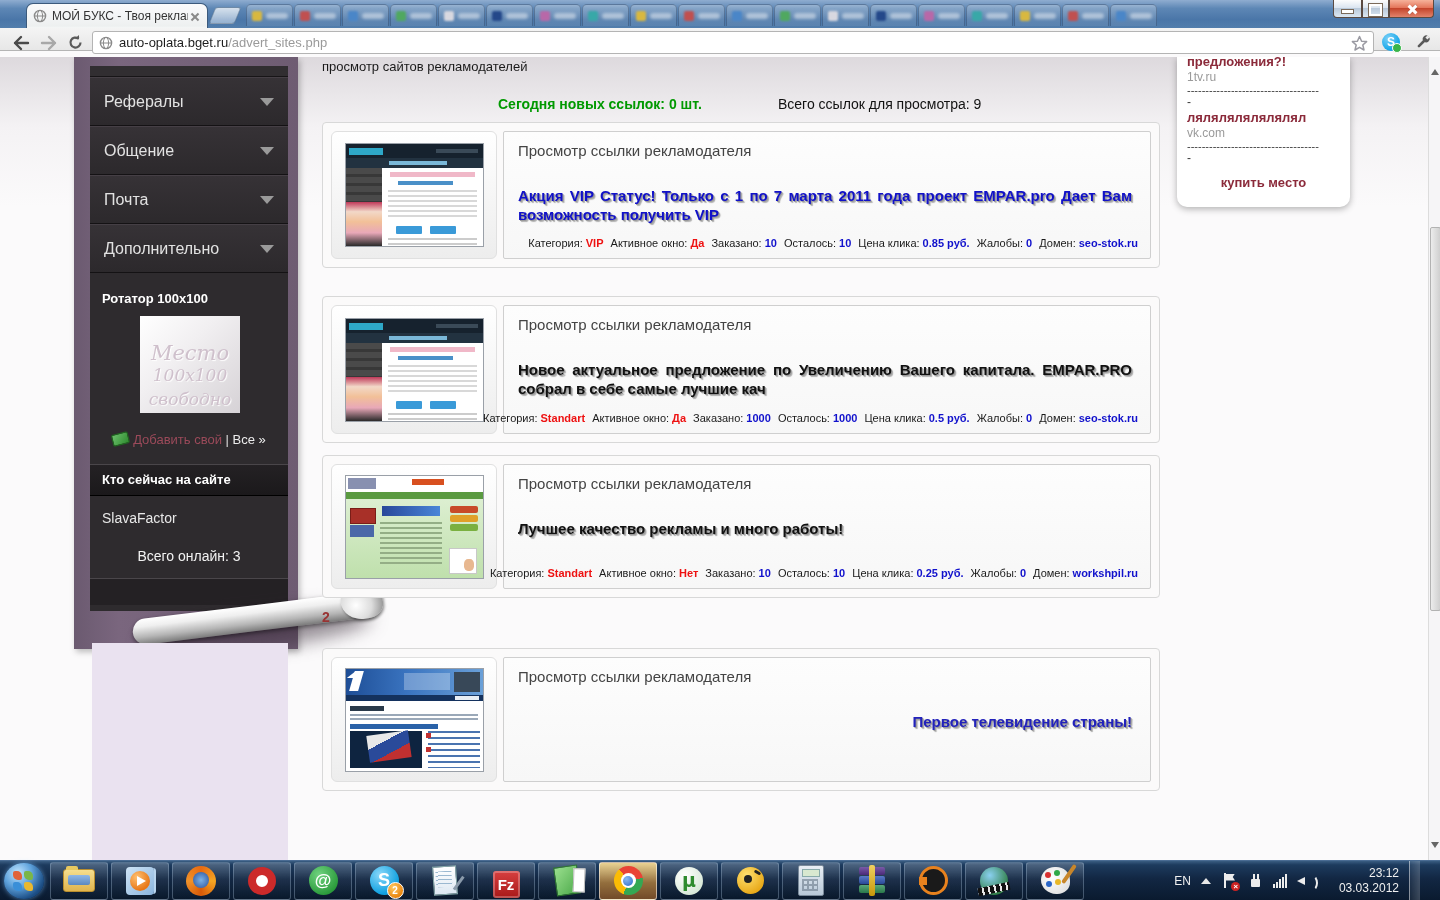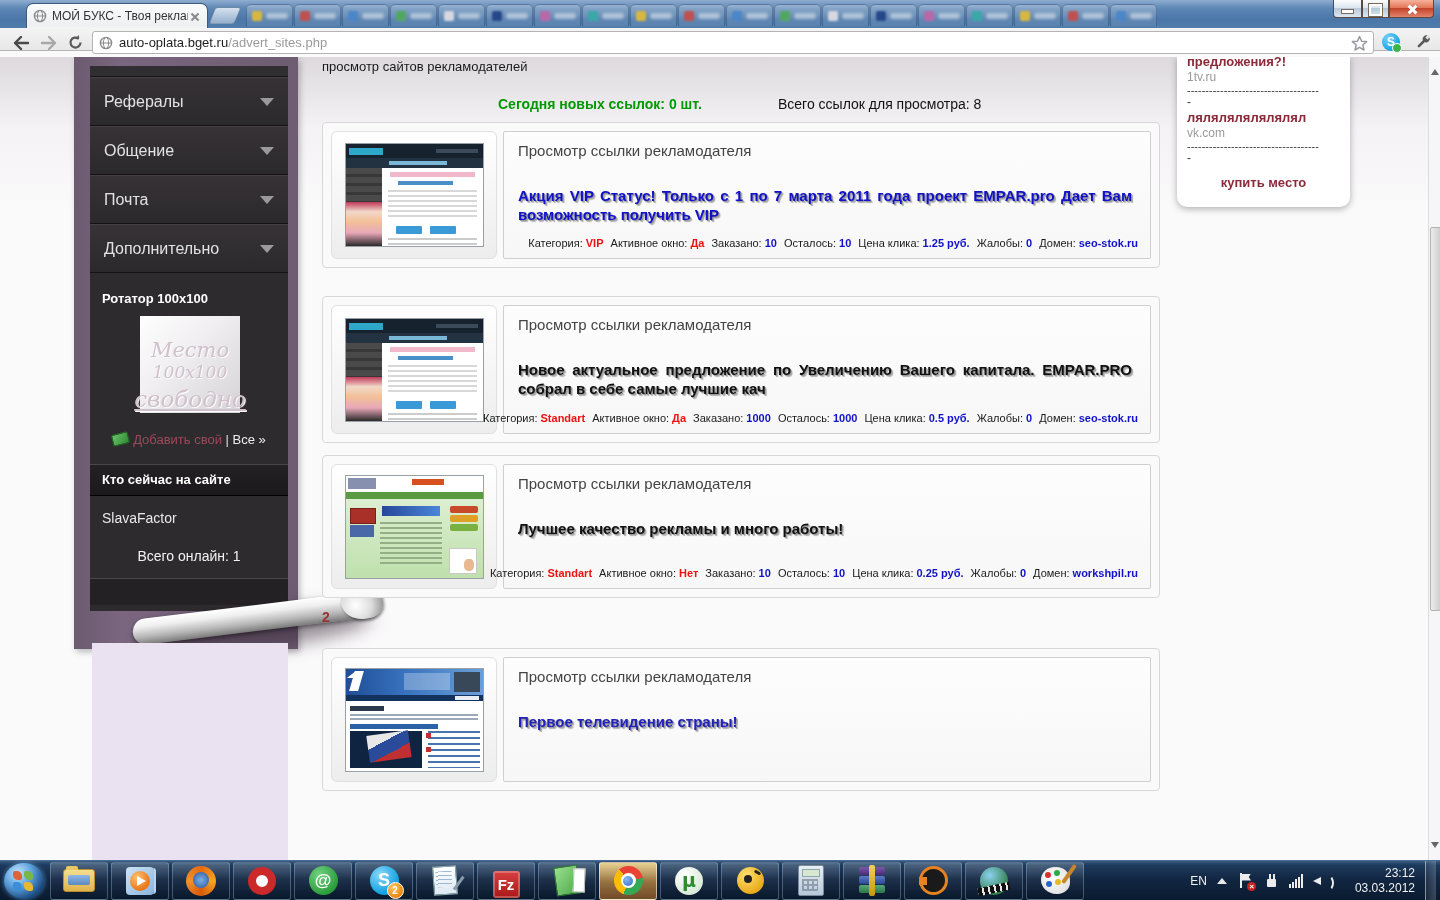--- a/index.html
+++ b/index.html
@@ -61,21 +61,21 @@
   .menu-item{height:49px;display:flex;align-items:center;justify-content:space-between;padding:0 14px;
     background:linear-gradient(180deg,#363236,#2c292c);border-top:1px solid #453f45;border-bottom:1px solid #141214;box-sizing:border-box;}
   .mi-label{color:#e2e2e2;font-size:16px;}
   .tri{width:0;height:0;border-left:7px solid transparent;border-right:7px solid transparent;border-top:8px solid #9a9a9a;}
   .rot-title{color:#fff;font-weight:bold;font-size:13px;padding:18px 0 0 12px;}
   .rot-box{position:absolute;left:50px;top:250px;width:100px;height:97px;
     background:linear-gradient(135deg,#ffffff 0%,#f1eff1 40%,#d6d2d6 100%);
     display:flex;flex-direction:column;align-items:center;justify-content:center;
     font-family:"DejaVu Serif","Liberation Serif",serif;font-style:italic;color:#cfc0cc;
     text-shadow:1px 1px 1px #fff;}
-  .rot-box .l1{font-size:21px;margin-top:20px;} .rot-box .l2{font-size:17px;} .rot-box .l3{font-size:23px;margin-top:4px;text-decoration:underline;}
+  .rot-box .l1{font-size:21px;margin-top:20px;} .rot-box .l2{font-size:17px;} .rot-box .l3{font-size:17px;margin-top:4px;}
   .rot-add{position:absolute;left:0;top:366px;width:100%;text-align:center;font-size:13px;}
   .money{display:inline-block;width:15px;height:10px;border-radius:2px;vertical-align:-1px;margin-right:4px;
     background:linear-gradient(135deg,#6cc06c,#2e8b2e);border:1px solid #1e6b1e;transform:rotate(-14deg);}
   .add-link{color:#9b4a5a;} .pipe{color:#ddd;} .all-link{color:#ececec;}
   .online-head{margin-top:0;height:30px;line-height:30px;padding-left:12px;color:#fff;font-weight:bold;font-size:13px;
     background:linear-gradient(180deg,#242124,#1b191b);border-top:1px solid #4a464a;border-bottom:1px solid #000;}
   .online-sec{position:absolute;left:0;top:398px;width:100%;}
   .online-user{color:#e8e8e8;font-size:14px;padding:14px 0 0 12px;}
   .online-total{color:#f2f2f2;font-size:14px;text-align:center;margin-top:22px;}
   .online-bottom{height:26px;border-top:1px solid #4a464a;margin-top:14px;background:#242124;}
@@ -233,21 +233,21 @@
   .vidglobe:after{content:"";position:absolute;left:-2px;bottom:2px;width:32px;height:8px;transform:rotate(-12deg);
     background:repeating-linear-gradient(90deg,#111 0 4px,#e8e8e8 4px 6px);}
   .palette{width:29px;height:27px;border-radius:50% 50% 45% 55%;background:radial-gradient(circle at 40% 40%,#ffffff,#d8d8d8);position:relative;}
   .palette i{position:absolute;width:6px;height:6px;border-radius:50%;}
   .palette i:nth-child(1){left:4px;top:5px;background:#d83030;}
   .palette i:nth-child(2){left:13px;top:3px;background:#30a848;}
   .palette i:nth-child(3){left:5px;top:14px;background:#2a66c8;}
   .palette i:nth-child(4){left:14px;top:12px;background:#e8b828;}
   .palette:after{content:"";position:absolute;right:-1px;top:-4px;width:4px;height:22px;background:#c8862a;border-radius:2px;transform:rotate(35deg);}
   .tb-spacer{flex:1;}
-  .tray{display:flex;align-items:center;gap:10px;padding-right:4px;color:#f0f0f0;}
+  .tray{display:flex;align-items:center;gap:10px;padding-right:20px;color:#f0f0f0;}
   .tray-lang{font-size:12px;}
   .tray-chev{width:0;height:0;border-left:5px solid transparent;border-right:5px solid transparent;border-bottom:6px solid #e8e8e8;}
   .flagic{position:relative;width:16px;height:16px;}
   .flagic .pole{position:absolute;left:3px;top:0;width:2px;height:15px;background:#ececec;}
   .flagic .cloth{position:absolute;left:5px;top:1px;width:9px;height:7px;background:#ececec;clip-path:polygon(0 0,100% 0,75% 50%,100% 100%,0 100%);}
   .flagic .err{position:absolute;right:-3px;bottom:-2px;width:9px;height:9px;border-radius:50%;background:#cc2222;color:#fff;
     font-size:8px;line-height:9px;text-align:center;font-weight:bold;}
   .plugic{position:relative;width:16px;height:16px;}
   .plugic .body{position:absolute;left:4px;top:6px;width:9px;height:8px;background:#ececec;border-radius:1px;}
   .plugic .p1,.plugic .p2{position:absolute;top:1px;width:2px;height:5px;background:#ececec;}
@@ -442,34 +442,34 @@
           <span class="l3">свободно</span>
         </div>
         <div class="rot-add">
           <i class="money"></i><span class="add-link">Добавить свой</span>
           <span class="pipe">|</span>
           <span class="all-link">Все »</span>
         </div>
         <div class="online-sec">
           <div class="online-head">Кто сейчас на сайте</div>
           <div class="online-user">SlavaFactor</div>
-          <div class="online-total">Всего онлайн: 1</div>
+          <div class="online-total">Всего онлайн: 3</div>
           <div class="online-bottom"></div>
         </div>
       </div>
       <div class="curl-shadow"></div>
       <div class="curl-roll">
           <div class="curl-tip"></div>
         </div>
     </div>
     <div class="lavender"></div>
 
     <div class="breadcrumb">просмотр сайтов рекламодателей</div>
     <div class="hdr-green" style="color: rgb(0, 153, 0);">Сегодня новых ссылок: 0 шт.</div>
-    <div class="hdr-total">Всего ссылок для просмотра: 8</div>
+    <div class="hdr-total">Всего ссылок для просмотра: 9</div>
 
     <div class="card" style="top:65px;height:146px;">
       <div class="thumb-wrap">
         <div class="thumb">
           <div class="t-head">
               <div class="t-logo"></div>
               <div class="t-menu"></div>
             </div>
           <div class="t-sub">
               <div class="t-link"></div>
@@ -487,21 +487,21 @@
         </div>
       </div>
       <div class="info">
         <div class="info-head">Просмотр ссылки рекламодателя</div>
         <div class="ad-title" style="color: rgb(17, 17, 200);">Акция VIP Статус! Только с 1 по 7 марта 2011 года проект EMPAR.pro Дает Вам возможность получить VIP</div>
         <div class="stats">
           <span>Категория:</span><b style="color: rgb(238, 17, 17);">VIP</b>
           <span>Активное окно:</span><b style="color: rgb(238, 17, 17);">Да</b>
           <span>Заказано:</span><b style="color: rgb(17, 17, 204);">10</b>
           <span>Осталось:</span><b style="color: rgb(17, 17, 204);">10</b>
-          <span>Цена клика:</span><b style="color: rgb(17, 17, 204);">1.25 руб.</b>
+          <span>Цена клика:</span><b style="color: rgb(17, 17, 204);">0.85 руб.</b>
           <span>Жалобы:</span><b style="color: rgb(17, 17, 204);">0</b>
           <span>Домен:</span><b style="color: rgb(17, 17, 204);">seo-stok.ru</b>
         </div>
       </div>
     </div>
 
     <div class="card" style="top:239px;height:147px;">
       <div class="thumb-wrap">
         <div class="thumb">
           <div class="t-head">
@@ -591,21 +591,21 @@
           <div class="o-img">
               <div class="o-flag"></div>
             </div>
           <div class="o-side"></div>
             <div class="o-dot1"></div>
             <div class="o-dot2"></div>
         </div>
       </div>
       <div class="info">
         <div class="info-head">Просмотр ссылки рекламодателя</div>
-        <div class="ad-title" style="text-align: left; color: rgb(34, 34, 187);">Первое телевидение страны!</div>
+        <div class="ad-title" style="text-align: right; color: rgb(34, 34, 187);">Первое телевидение страны!</div>
       </div>
     </div>
 
     <div class="promo">
       <div class="pl1" style="color: rgb(139, 42, 58);">предложения?!</div>
       <div class="psite">1tv.ru</div>
       <div class="pdash">------------------------------------</div>
       <div class="pminus">-</div>
       <div class="pl2" style="color: rgb(139, 42, 58);">лялялялялялялял</div>
       <div class="psite">vk.com</div>

